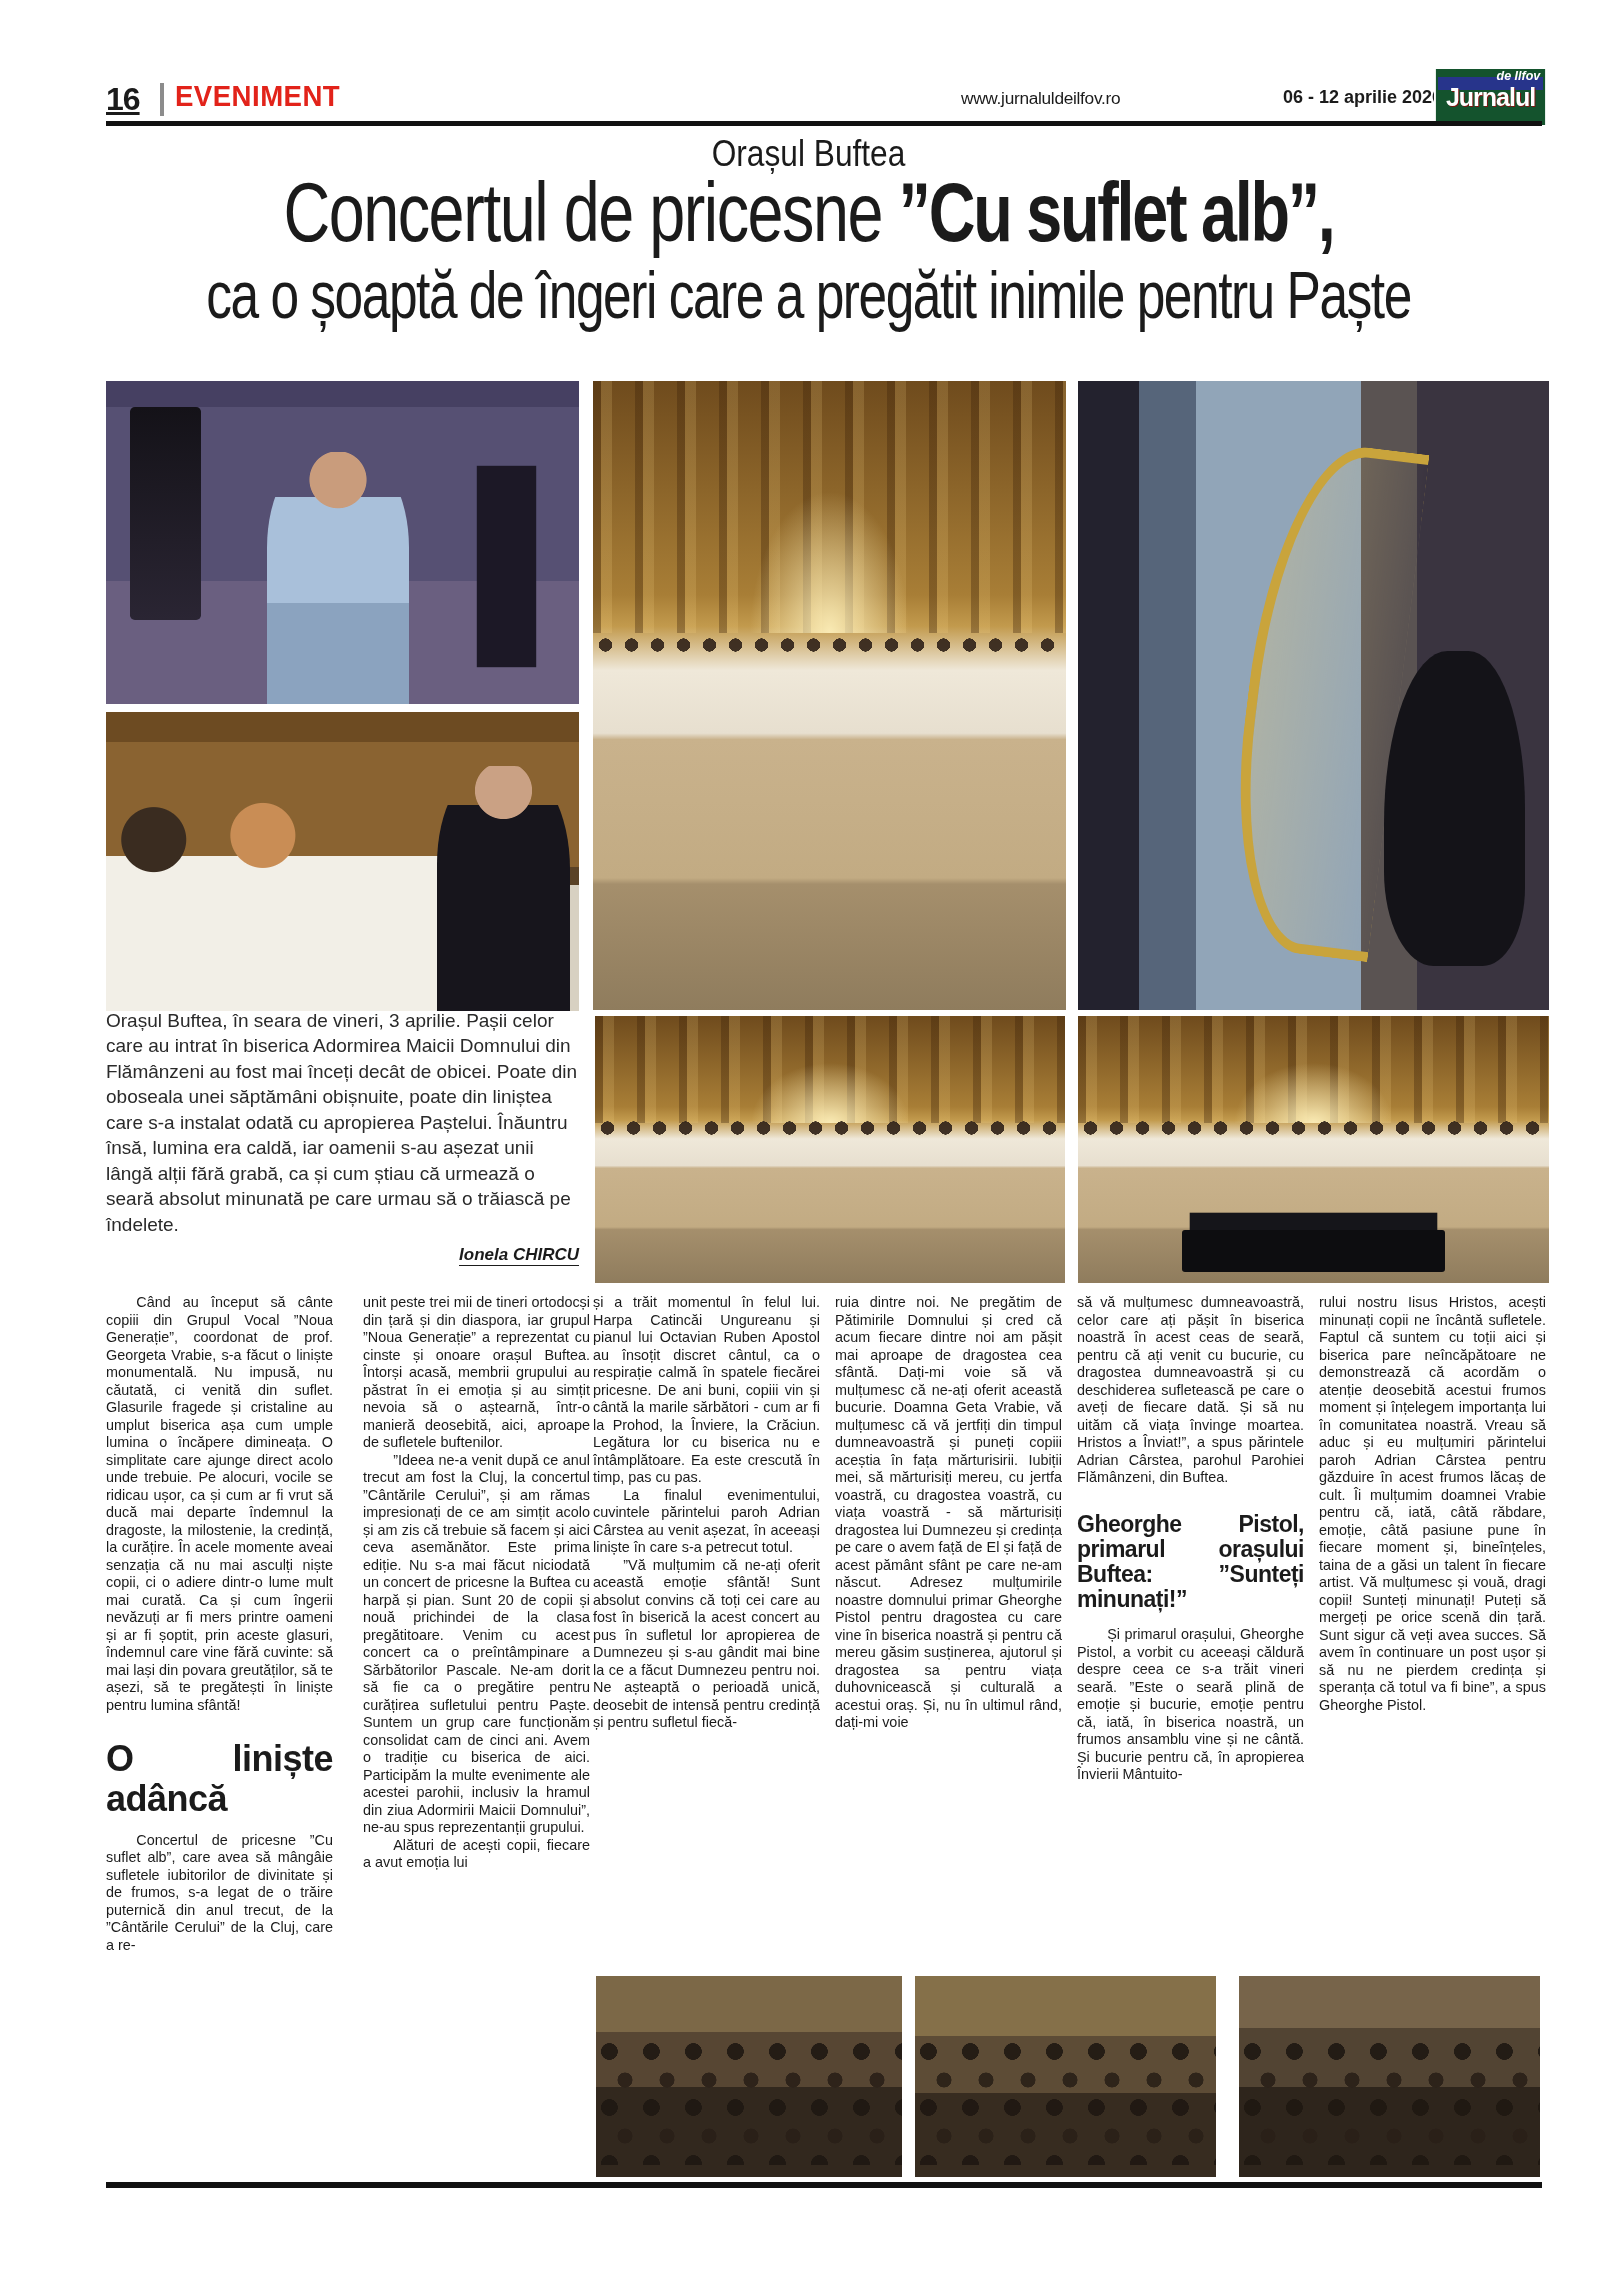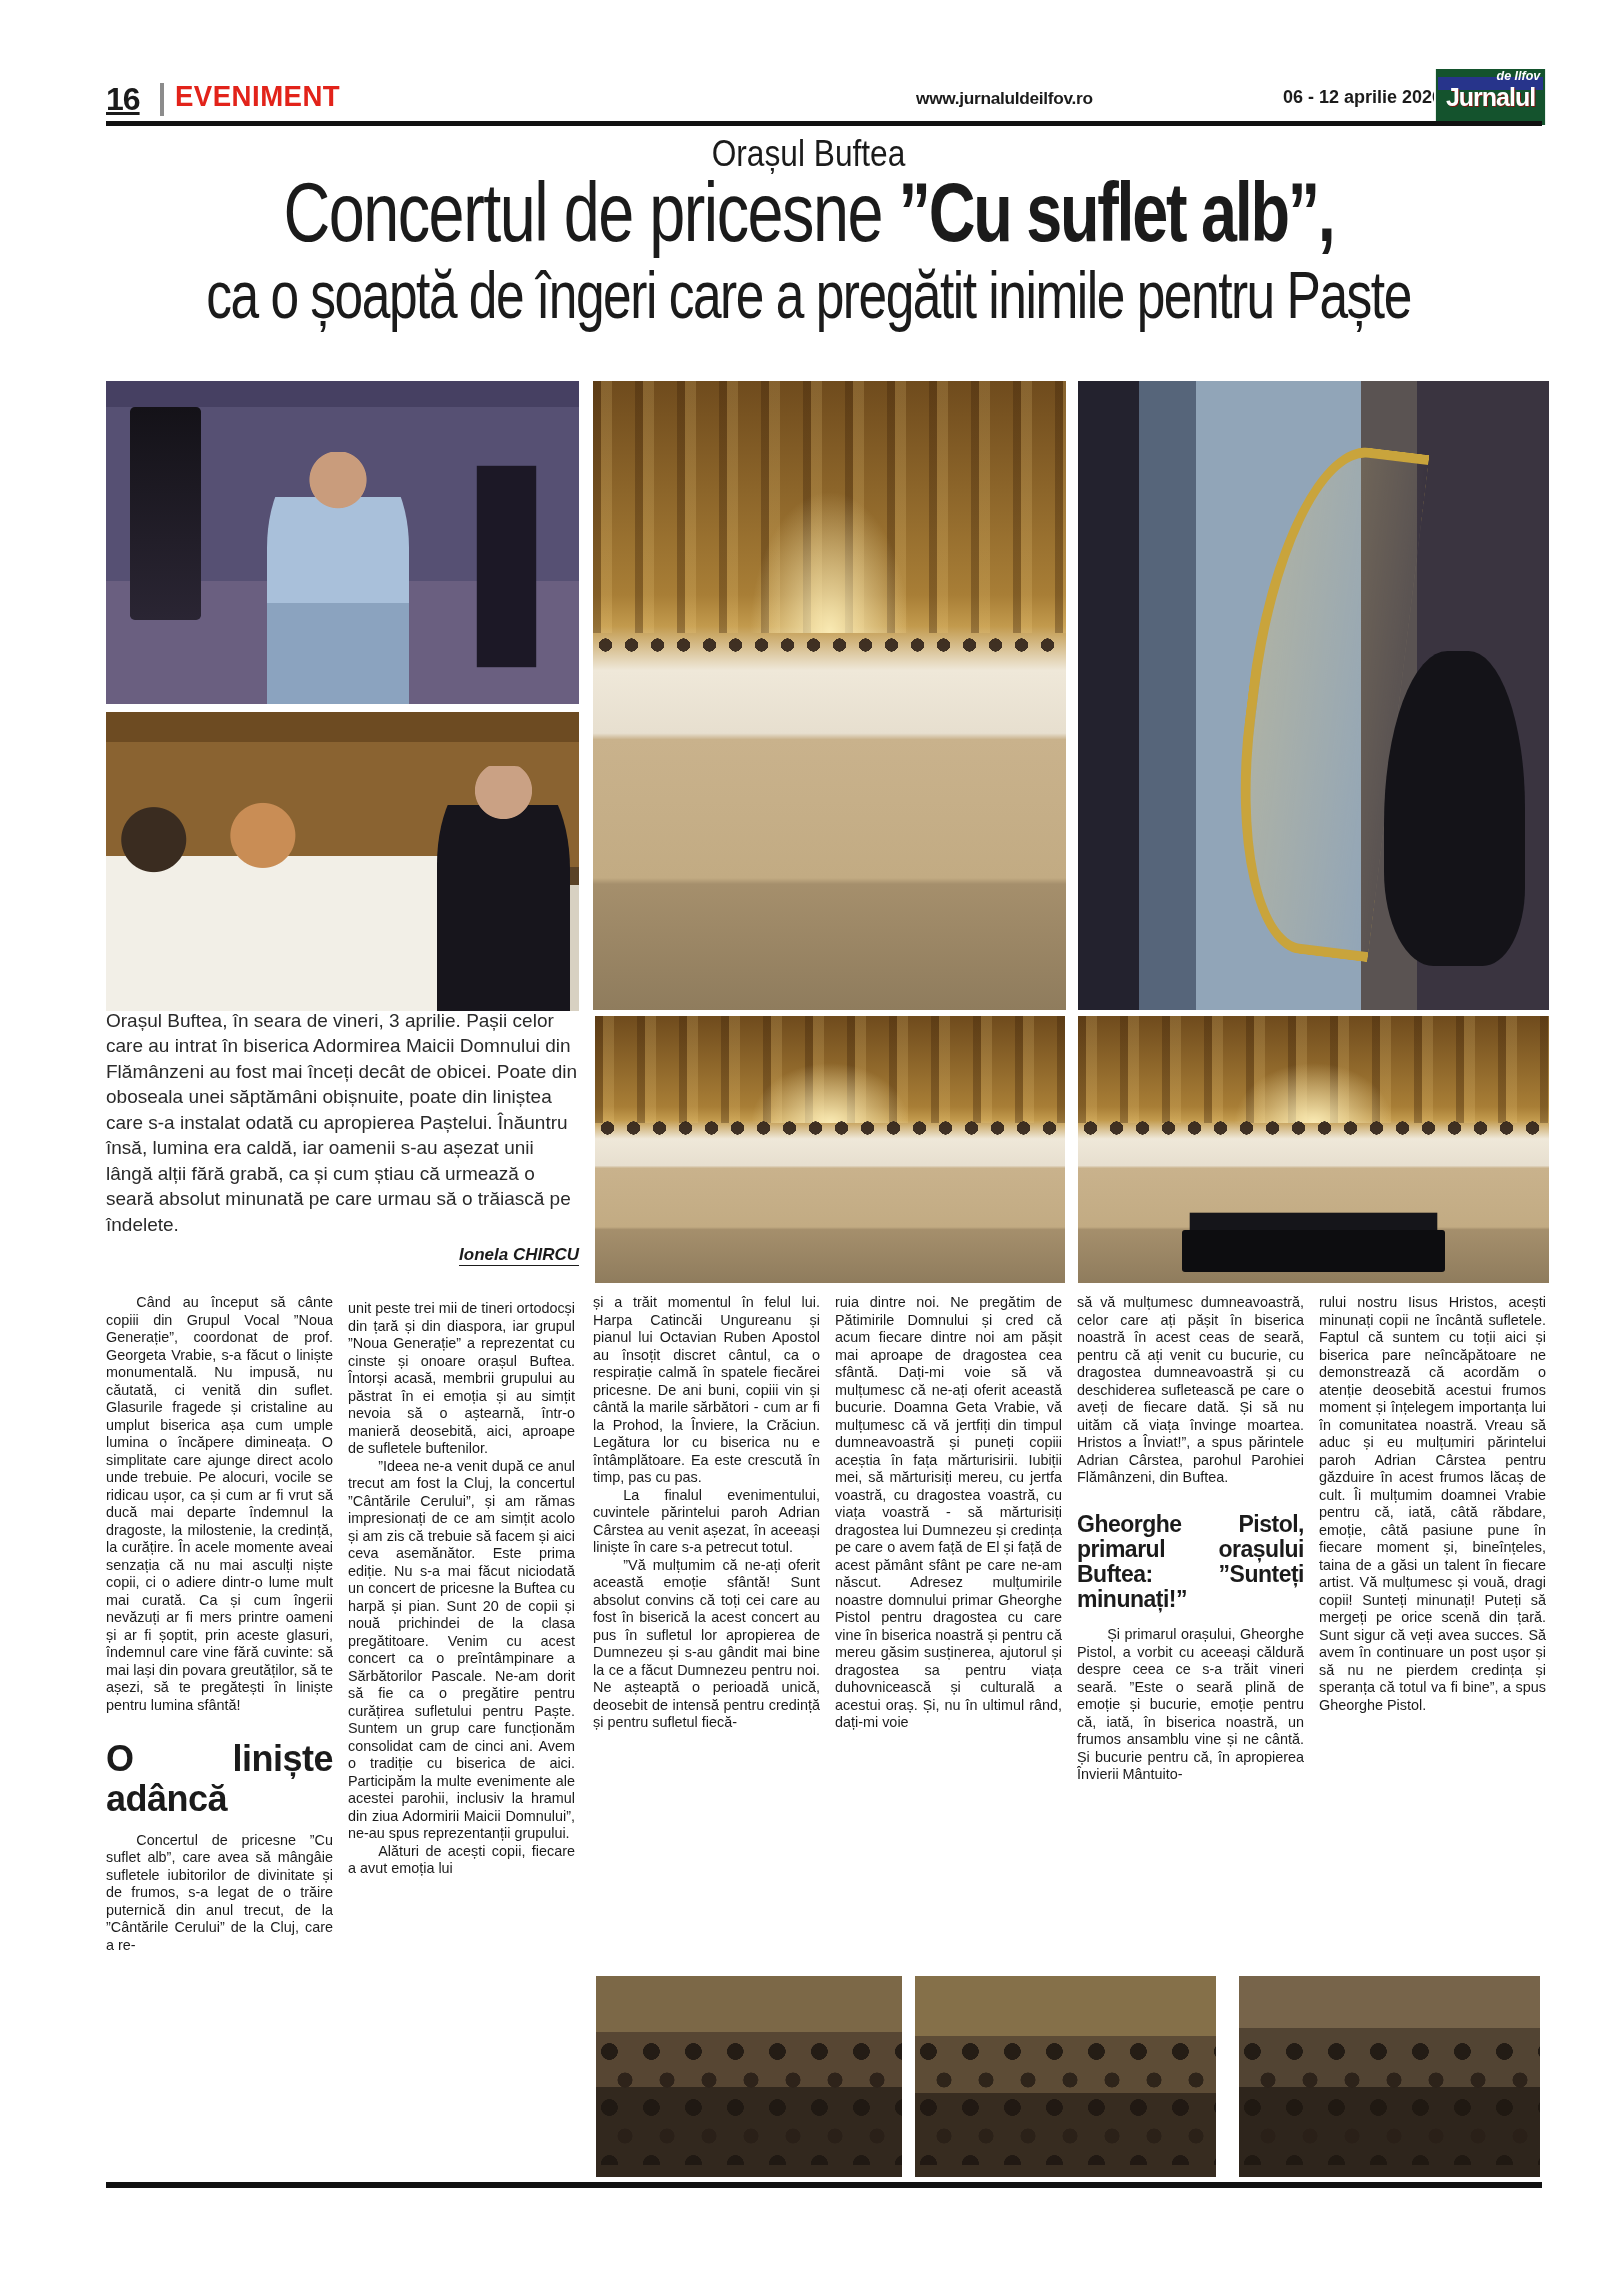--- a/index.html
+++ b/index.html
@@ -6,21 +6,21 @@
   html,body{margin:0;padding:0;background:#e8e8e8;}
   .page{position:relative;width:1617px;height:2269px;background:#ffffff;margin:0 auto;
         font-family:"Liberation Sans","DejaVu Sans",sans-serif;color:#1b1b1b;overflow:hidden;}
 
   
   .hdr{position:absolute;left:106px;top:75px;width:1436px;height:46px;}
   .pagenum{position:absolute;left:0;top:6px;font-size:32px;font-weight:bold;letter-spacing:-1px;text-decoration:underline;}
   .hdr-div{position:absolute;left:54px;top:7.7px;width:3.8px;height:33px;background:#8c8c8c;}
   .section{position:absolute;left:69px;top:3.8px;font-size:30px;font-weight:bold;color:#e2231a;
            transform:scaleX(.92);transform-origin:0 0;letter-spacing:0.5px;}
-  .website{position:absolute;left:810px;top:13.4px;font-size:17.3px;font-weight:bold;letter-spacing:-0.3px;}
+  .website{position:absolute;left:855px;top:13.4px;font-size:17.3px;font-weight:normal;letter-spacing:-0.3px;}
   .daterange{position:absolute;left:1177px;top:11.5px;font-size:18px;font-weight:bold;}
   .logo{position:absolute;left:1328px;top:-7.7px;width:113px;height:60px;background:#14532d;
         box-shadow:inset 0 0 0 1.9px #fff;overflow:hidden;}
   .logo-blue{position:absolute;left:3.8px;right:3.8px;top:9.6px;height:13.4px;background:#27348b;}
   .logo-top{position:absolute;right:6.7px;top:1.9px;font-size:12.5px;font-weight:bold;font-style:italic;color:#fff;}
   .logo-main{position:absolute;left:0;right:0;top:15.4px;text-align:center;font-size:25px;font-weight:bold;
              color:#fff;letter-spacing:-1px;text-shadow:1px 1px 0 #7d1510;}
   .hdr-rule{position:absolute;left:106px;top:121px;width:1436px;height:4.8px;background:#111;}
 
   
@@ -91,21 +91,21 @@
           font-weight:bold;font-style:italic;}
   .byline span{border-bottom:1.9px solid #1b1b1b;padding-bottom:1px;}
 
   
   .col{position:absolute;top:1294px;width:227px;font-size:14.4px;line-height:17.5px;text-align:justify;overflow:hidden;}
   .col p{margin:0;}
   .col p.ind{text-indent:2.1em;}
   .col h2{margin:25px 0 13.4px 0;font-size:36px;line-height:1.1;letter-spacing:-0.5px;}
   .col-tall{height:881px;}
   .col-short{height:672px;}
-  #col0{left:106px;} #col1{left:348px;margin-top:6px;} #col2{left:593px;}
+  #col0{left:106px;} #col1{left:363px;} #col2{left:593px;}
   #col3{left:835px;} #col4{left:1077px;} #col5{left:1319px;}
   #col4 h2{font-size:23px;}
 
   .bottom-rule{position:absolute;left:106px;top:2182px;width:1436px;height:5.8px;background:#111;}
 </style>
 </head>
 <body>
 
 <div class="page">
 

